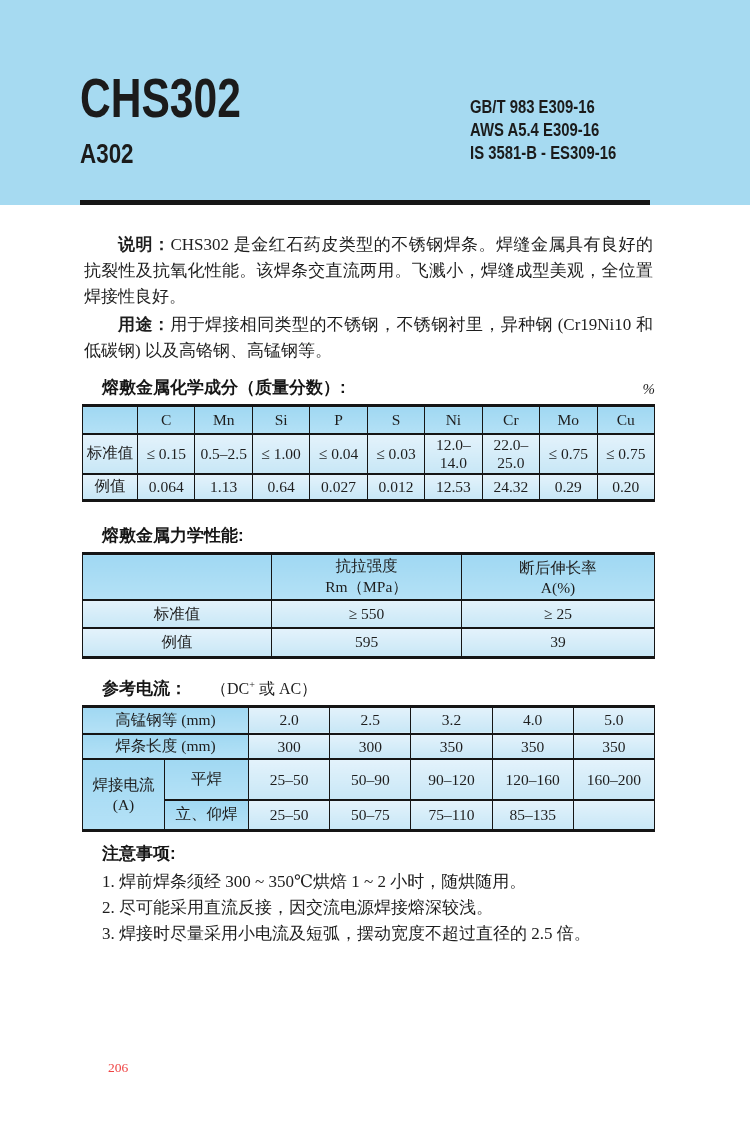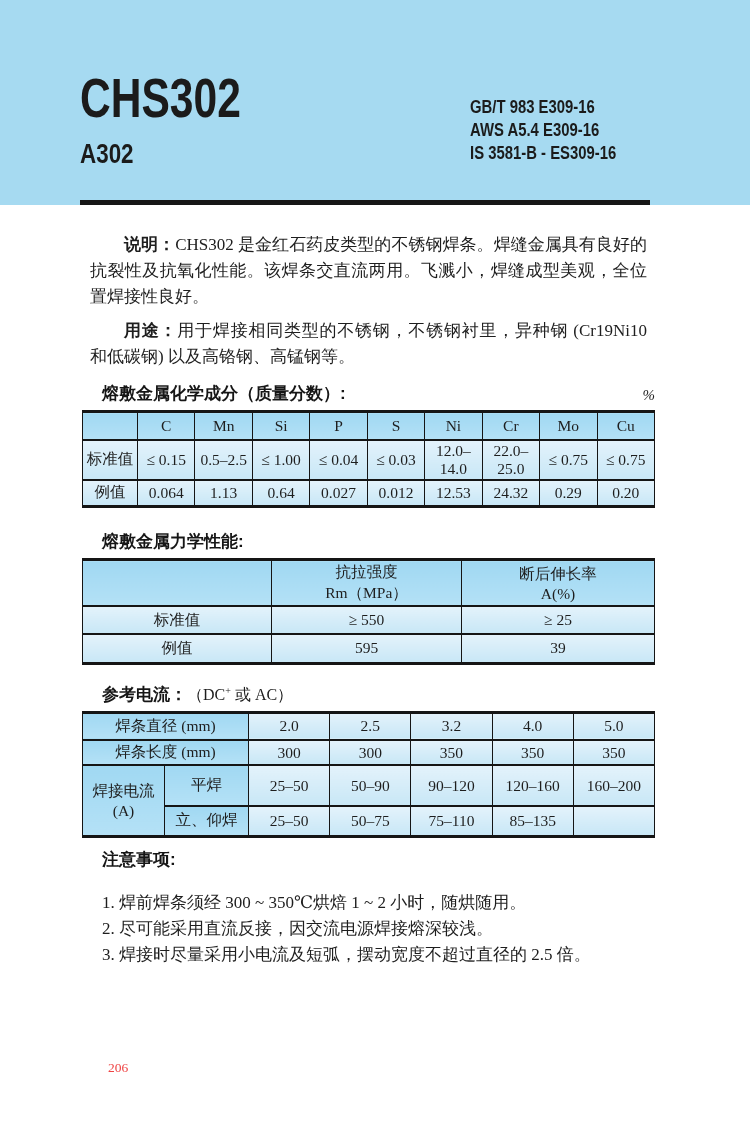--- a/index.html
+++ b/index.html
@@ -21,44 +21,44 @@
   .band{position:relative;width:750px;height:205px;background:var(--banner-blue);}
   .model{position:absolute;left:80px;top:70px;font-family:var(--sans);font-weight:700;
          font-size:56px;line-height:1;color:#1b1b1b;transform:scaleX(0.76);transform-origin:0 0;}
   .alt-model{position:absolute;left:80px;top:140px;font-family:var(--sans);font-weight:700;
          font-size:28px;line-height:1;color:#1b1b1b;transform:scaleX(0.80);transform-origin:0 0;}
   .stds{position:absolute;left:470px;top:96px;font-family:var(--sans);font-weight:700;
         font-size:17.5px;line-height:23px;color:#1b1b1b;transform:scaleX(0.85);transform-origin:0 0;}
   .rule{position:absolute;left:80px;top:200px;width:570px;height:5px;background:#161616;}
   
   .content{padding:0 95px 0 82px;}
-  .para{margin:8px;text-indent:2em;font:17px/26px var(--serif);text-align:justify;}
+  .para{margin:2px;text-indent:2em;font:17px/26px var(--serif);text-align:justify;}
   .para.first{margin-top:27px;}
   .lead{font-family:var(--sans);font-weight:700;}
-  .sec-row{display:flex;justify-content:space-between;align-items:flex-end;margin:14px 0 6px;}
+  .sec-row{display:flex;justify-content:space-between;align-items:flex-end;margin:14px 0 6px;gap:24px;}
   .sec-row.left{justify-content:flex-start;}
   .sec-row.mech{margin-top:24px;}
   .sec-row.cur{margin-top:20px;}
   .sec-title{font:700 17px/20px var(--sans);color:#161616;padding-left:20px;}
   .sec-plain{font:16px/20px var(--serif);text-align:right;}
   .sec-plain sup{font-size:10px;line-height:0;vertical-align:6px;}
   .unit{font:italic 15px/18px var(--serif);}
   
   .tbl{border-collapse:collapse;width:573px;table-layout:fixed;
        border-top:3.5px solid var(--border-ink);border-bottom:3.5px solid var(--border-ink);}
   .tbl td{border:1.6px solid var(--border-ink);border-top-width:2px;border-bottom-width:2px;
           text-align:center;vertical-align:middle;font:15.5px var(--serif);color:var(--text-ink);
           padding:1px 2px;overflow:hidden;}
   .tbl tr.hd td{border-bottom-width:2.5px;}
   td.lab{background:linear-gradient(180deg,var(--table-header-blue-top),var(--table-header-blue-bottom));}
   td.val{background:linear-gradient(180deg,var(--table-cell-blue-top),var(--table-cell-blue-bottom));font-family:Liberation Serif, serif;}
   .ml{white-space:pre-line;line-height:1.25;}
   
   .notes{padding-left:20px;margin-top:11px;}
-  .notes-title{font:700 17px/22px var(--sans);color:#161616;margin-bottom:19px;}
+  .notes-title{font:700 17px/22px var(--sans);color:#161616;margin-bottom:4px;}
   .note-item{font:17px/26px var(--serif);}
   .pageno{position:absolute;left:108px;top:1060px;font:13.5px var(--serif);color:#ef4444;}
 </style>
 </head>
 <body>
 
 <header class="band">
   <div class="model">CHS302</div>
   <div class="alt-model">A302</div>
   <div class="stds">
@@ -176,21 +176,21 @@
       <col style="width:82px">
         <col style="width:84px">
         <col>
         <col>
         <col>
         <col>
         <col>
     </colgroup>
     <tbody>
       <tr style="height:28px">
-        <td class="lab" colspan="2">焊条直径 (mm)</td>
+        <td class="lab" colspan="2">高锰钢等 (mm)</td>
         <td class="val">2.0</td>
         <td class="val">2.5</td>
         <td class="val">3.2</td>
         <td class="val">4.0</td>
         <td class="val">5.0</td>
       </tr>
       <tr style="height:25px">
         <td class="lab" colspan="2">焊条长度 (mm)</td>
         <td class="val">300</td>
         <td class="val">300</td>

